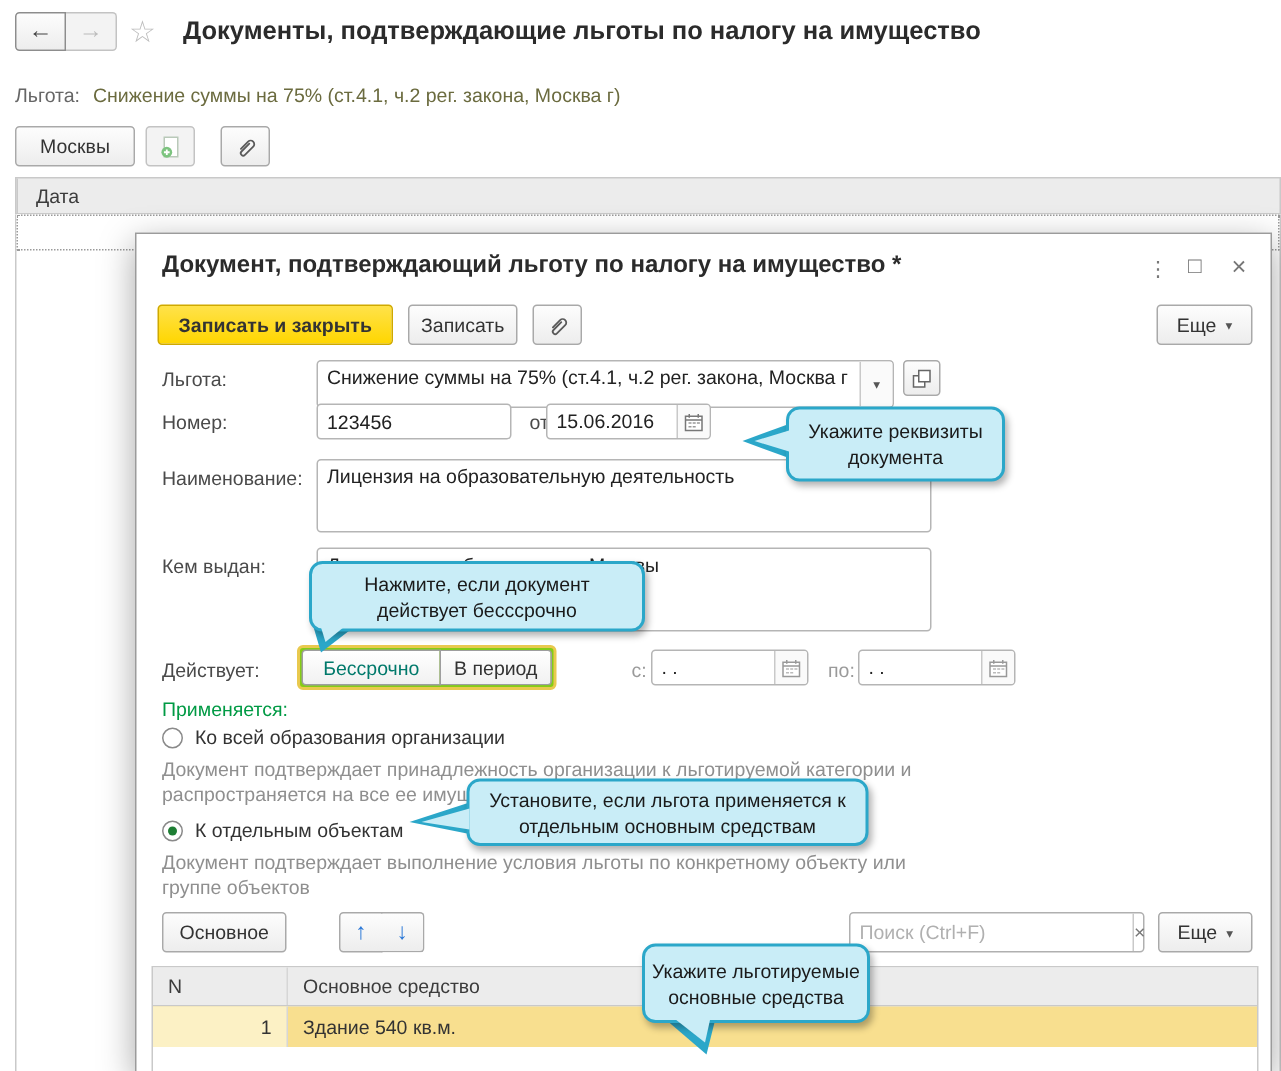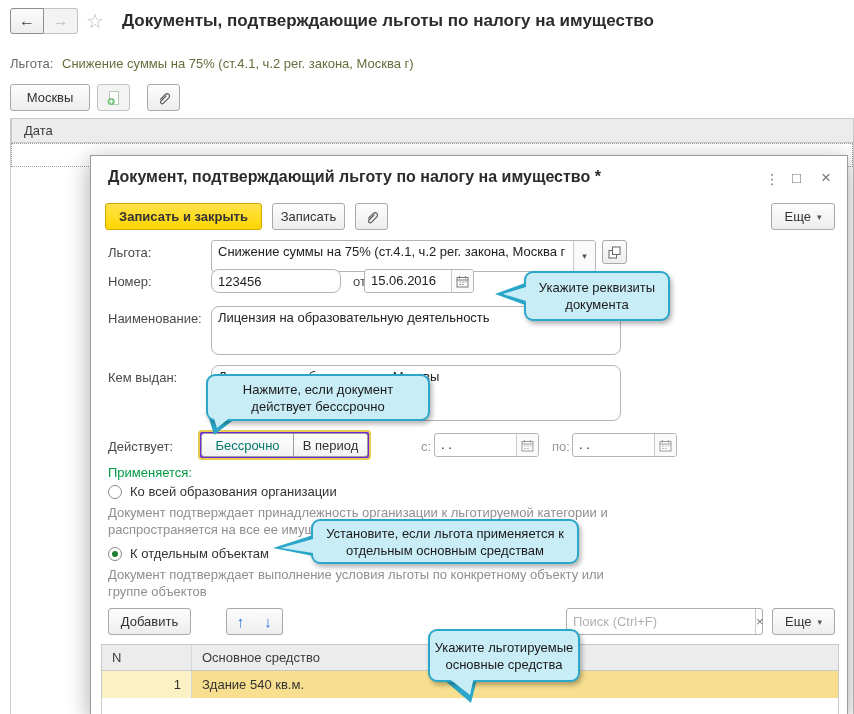--- a/index.html
+++ b/index.html
@@ -20,21 +20,21 @@
   }
   .btn.icon-btn { width:33px; }
   .btn.disabled { background:#f3f3f3; border-color:#c3c3c3; color:#b5b5b5; }
   .btn-yellow {
     background:linear-gradient(#ffe24a,#ffd600);
     border:1px solid #cfa900; font-weight:bold;
   }
   .caret { font-size:9px; color:#555; margin-left:6px; }
   .field-label { color:#4a4a4a; }
   .inputbox {
-    background:#fff; border:1px solid #b5b5b5; border-radius:8px;
+    background:#fff; border:1px solid #b5b5b5; border-radius:3px;
     font-family:"Liberation Sans", sans-serif; font-size:13px; color:#222;
     padding:0 6px; outline:none;
   }
   textarea.inputbox { resize:none; padding:3px 6px; line-height:1.3; overflow:hidden; }
   .seg-group { display:flex; align-items:stretch; border:1px solid #b5b5b5; border-radius:3px; background:#fff; overflow:hidden; }
   .seg-group .seg-text { flex:1; padding:3px 2px 0 6px; white-space:nowrap; overflow:hidden; color:#222; }
   .seg-btn {
     display:flex; align-items:center; justify-content:center;
     width:22px; border-left:1px solid #c9c9c9; background:#fafafa; cursor:pointer;
   }
@@ -60,21 +60,21 @@
   
   .dialog {
     background:#fff; border:1px solid #9b9b9b;
     box-shadow:0 6px 22px rgba(0,0,0,.35);
     overflow:hidden; z-index:10;
   }
   .dialog-title { font-size:16px; font-weight:bold; color:#2b2b2b; }
   .win-icon { color:#777; cursor:pointer; font-size:15px; line-height:1; }
   .kebab { font-size:14px; letter-spacing:0; }
 
-  .toggle-wrap { display:flex; border:2px solid #e9c94e; border-radius:4px; padding:1px; background:#6d28d9; }
+  .toggle-wrap { display:flex; border:2px solid #e9c94e; border-radius:4px; padding:1px; background:#84cc16; }
   .toggle-btn {
     display:flex; align-items:center; justify-content:center;
     border:1px solid #9e9e9e; background:linear-gradient(#fff,#f1f1f1);
     height:24px; cursor:pointer;
   }
   .toggle-btn.first { border-radius:3px 0 0 3px; }
   .toggle-btn.last  { border-radius:0 3px 3px 0; border-left:none; }
   .teal { color:#00796b; }
   .gray-label { color:#9a9a9a; }
 
@@ -278,21 +278,21 @@
     <div class="abs hint" style="left:17px; top:365px; width:560px;">распространяется на все ее имущество</div>
 
     <div class="abs radio" style="left:17px; top:390px;">
       <span class="radio-circle checked"></span>
       <span>К отдельным объектам</span>
     </div>
     <div class="abs hint" style="left:17px; top:410px; width:560px;">Документ подтверждает выполнение условия льготы по конкретному объекту или</div>
     <div class="abs hint" style="left:17px; top:427px; width:560px;">группе объектов</div>
 
     <div class="abs btn" style="left:17px; top:452px; width:83px; height:27px;">
-      <span>Добавить</span>
+      <span>Основное</span>
     </div>
     <div class="abs btn" style="left:135px; top:452px; width:29px; height:27px; border-radius:3px 0 0 3px;">
       <span class="arrow-blue">↑</span>
     </div>
     <div class="abs btn" style="left:163px; top:452px; width:29px; height:27px; border-radius:0 3px 3px 0; border-left:none;">
       <span class="arrow-blue">↓</span>
     </div>
     <div class="abs search-wrap" style="left:475px; top:452px; width:197px; height:27px;">
       <input placeholder="Поиск (Ctrl+F)" style="">
       <div class="search-clear">×</div>

